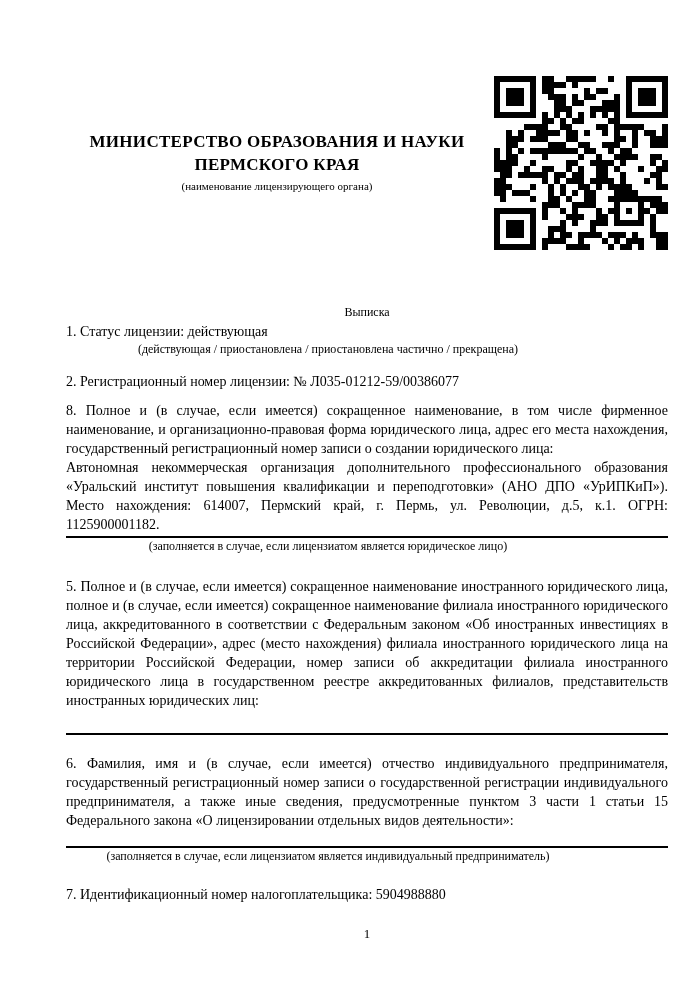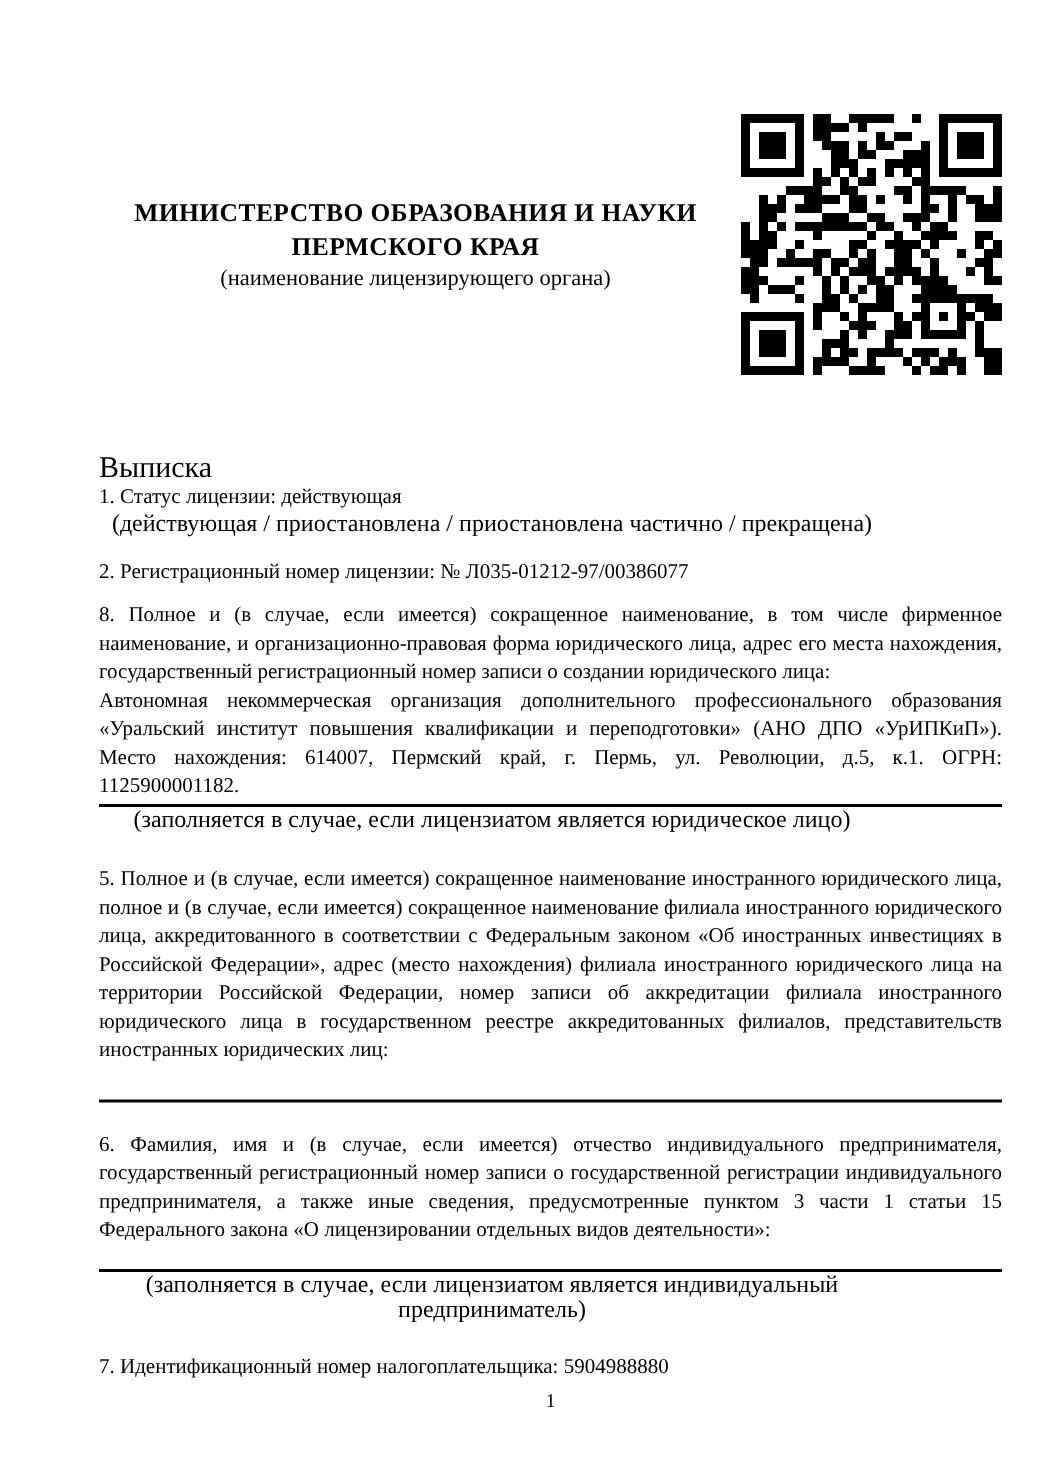--- a/index.html
+++ b/index.html
@@ -29,47 +29,47 @@
     text-align: center;
     padding-top: 55px;
   }
   .ministry-name {
     font-weight: bold;
     font-size: 17px;
     line-height: 23px;
     letter-spacing: 0.3px;
   }
   .header-caption {
-    font-size: 15px;
+    font-size: 11px;
     line-height: 12px;
     margin-top: 4px;
   }
   .qr-box {
     flex: 0 0 auto;
     width: 174px;
     height: 176px;
     margin-left: 6px;
   }
   .qr-box svg { width: 100%; height: 100%; display: block; }
   .doc-title {
     margin-top: 51px;
-    text-align: left;
-    font-size: 20px;
+    text-align: center;
+    font-size: 12px;
     line-height: 20px;
   }
   .item {
     font-size: 14px;
     line-height: 19px;
   }
   .just {
     text-align: justify;
     text-align-last: left;
   }
   .note {
-    font-size: 16px;
+    font-size: 12px;
     line-height: 17px;
     text-align: center;
     padding-right: 78px;
     box-sizing: border-box;
     width: 100%;
   }
   .fill-rule {
     border-top: 2px solid #000000;
     height: 0;
     margin-top: 2px;
@@ -540,21 +540,21 @@
     <div class="doc-title">
       <div>Выписка</div>
     </div>
 
     <div class="item mt-item1">
       <div>1. Статус лицензии: действующая</div>
       <div class="note">(действующая / приостановлена / приостановлена частично / прекращена)</div>
     </div>
 
     <div class="item mt-item2">
-      <div>2. Регистрационный номер лицензии: № Л035-01212-97/00386077</div>
+      <div>2. Регистрационный номер лицензии: № Л035-01212-59/00386077</div>
     </div>
 
 
     <div class="item mt-item4">
       <div class="just">8. Полное и (в случае, если имеется) сокращенное наименование, в том числе фирменное наименование, и организационно-правовая форма юридического лица, адрес его места нахождения, государственный регистрационный номер записи о создании юридического лица:</div>
       <div class="just">Автономная некоммерческая организация дополнительного профессионального образования «Уральский институт повышения квалификации и переподготовки» (АНО ДПО «УрИПКиП»). Место нахождения: 614007, Пермский край, г. Пермь, ул. Революции, д.5, к.1. ОГРН: 1125900001182.</div>
       <div class="fill-rule"></div>
       <div class="note">(заполняется в случае, если лицензиатом является юридическое лицо)</div>
     </div>
 

